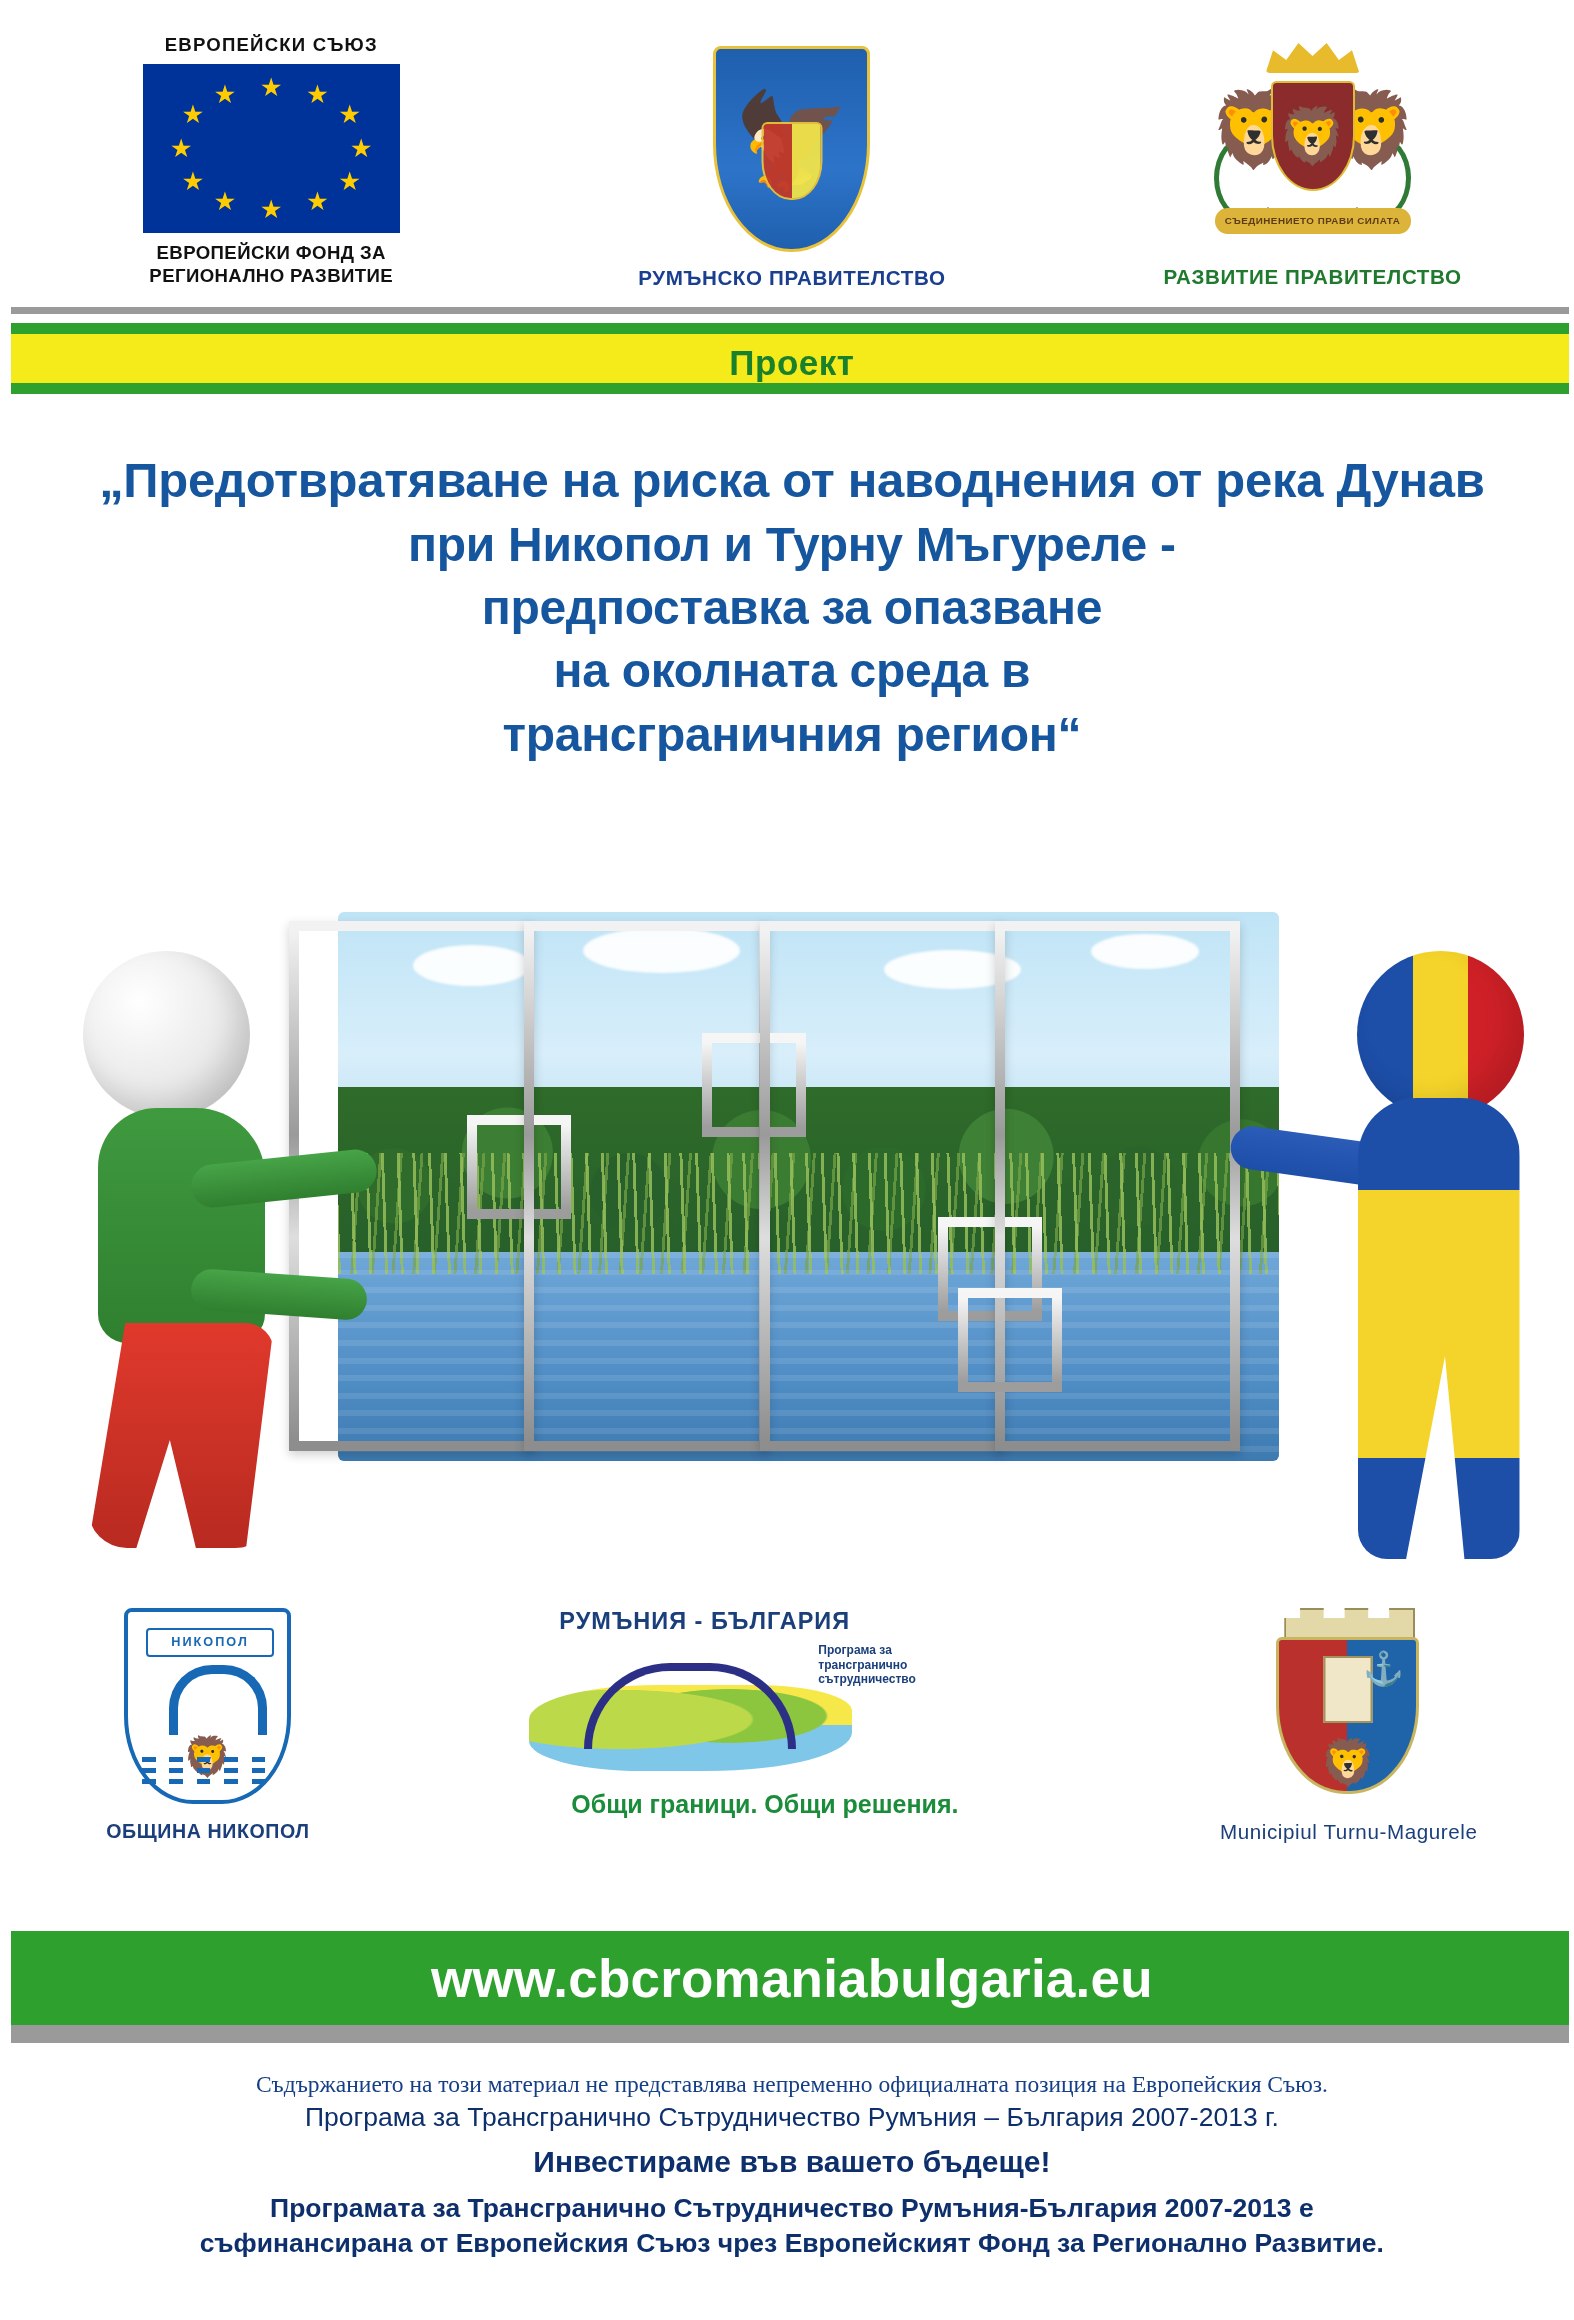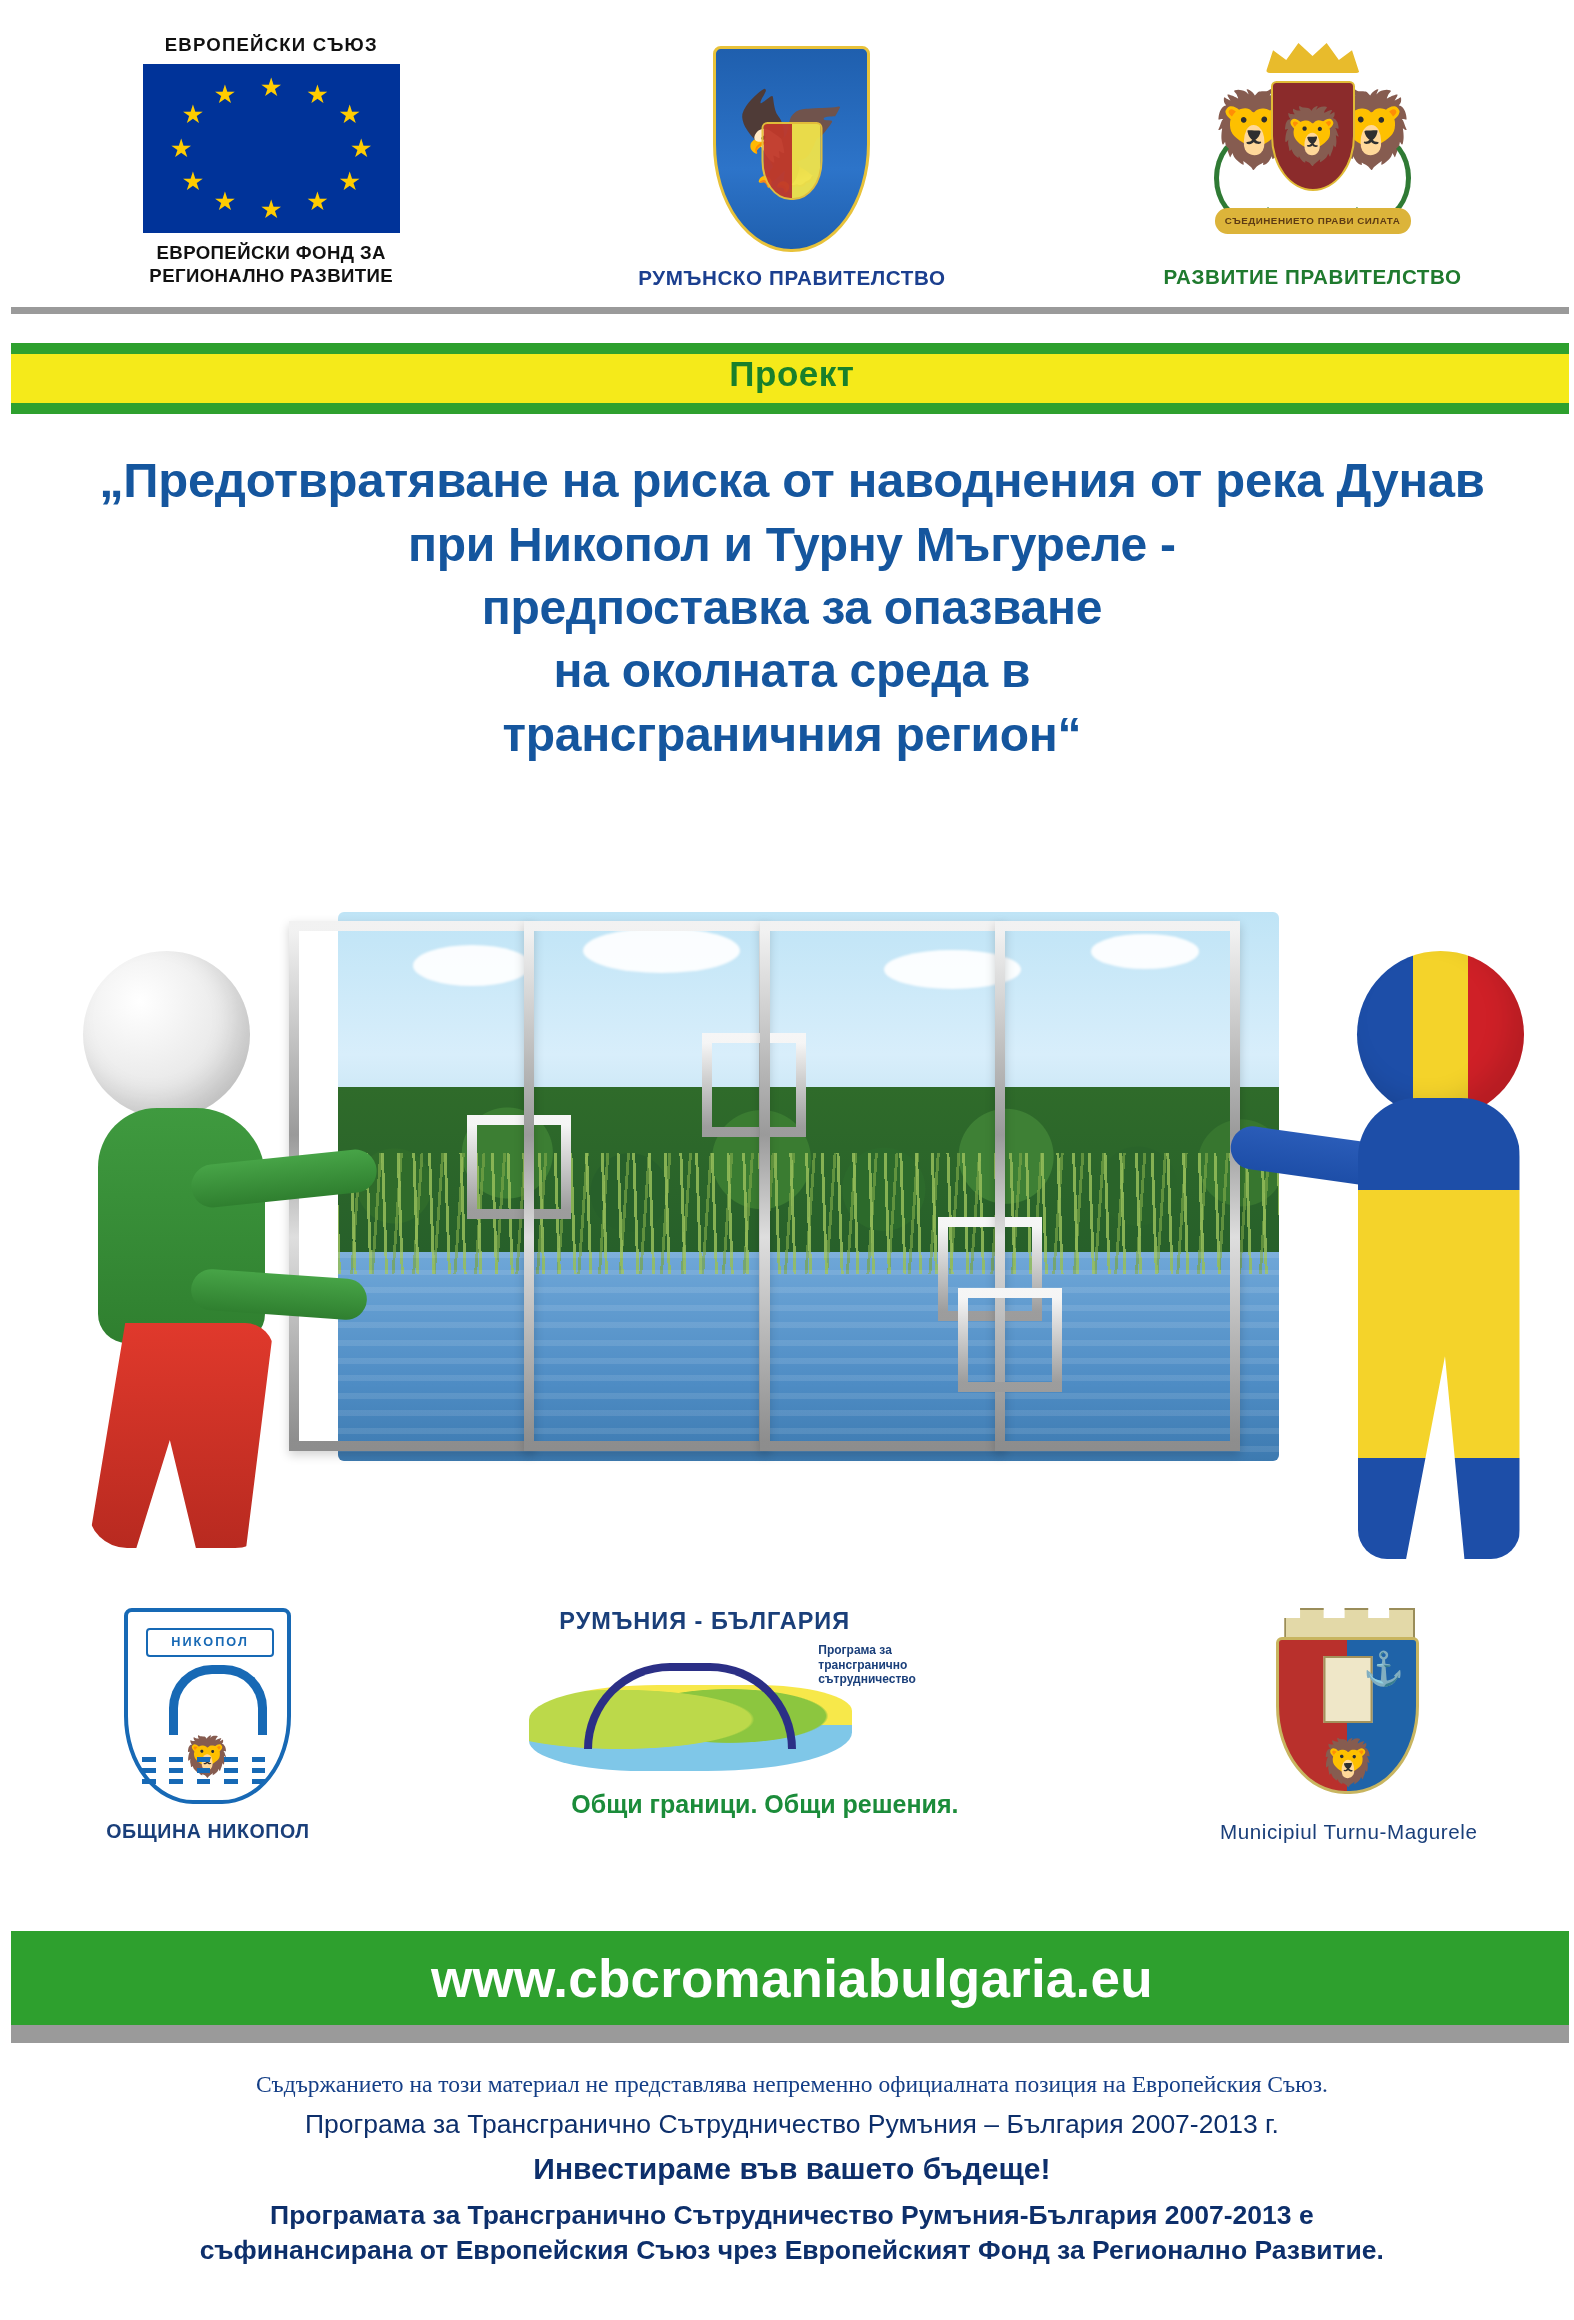--- a/index.html
+++ b/index.html
@@ -186,23 +186,22 @@
   .project-bar {
     position: absolute;
     left: 5.9px; top: 318px;
     width: 1562px;
     height: 71px;
     background: #f5ea1a;
     border-top: 11.8px solid #2ea02e;
     border-bottom: 11.8px solid #2ea02e;
     box-sizing: border-box;
     display: flex;
-    align-items: flex-start;
+    align-items: flex-end;
     justify-content: center;
-    margin-top: 20px;
   }
   .project-bar span {
     color: #19802b;
     font-size: 35px;
     font-weight: bold;
     letter-spacing: 0.5px;
   }
 
   
   .title-wrap {
@@ -576,21 +575,21 @@
     position: absolute;
     left: 5.9px; top: 2066px;
     width: 1562px;
     text-align: center;
     color: #0d2f6b;
   }
   .f1 {
     font-family: "Liberation Serif", serif;
     font-size: 23.5px;
     color: #143e86;
-    margin-bottom: 11px;
+    margin-bottom: 4px;
   }
   .f2 {
     font-size: 26.5px;
     font-weight: normal;
     color: #0d2f6b;
     margin-bottom: 11.8px;
   }
   .f3 {
     font-size: 30px;
     font-weight: bold;

